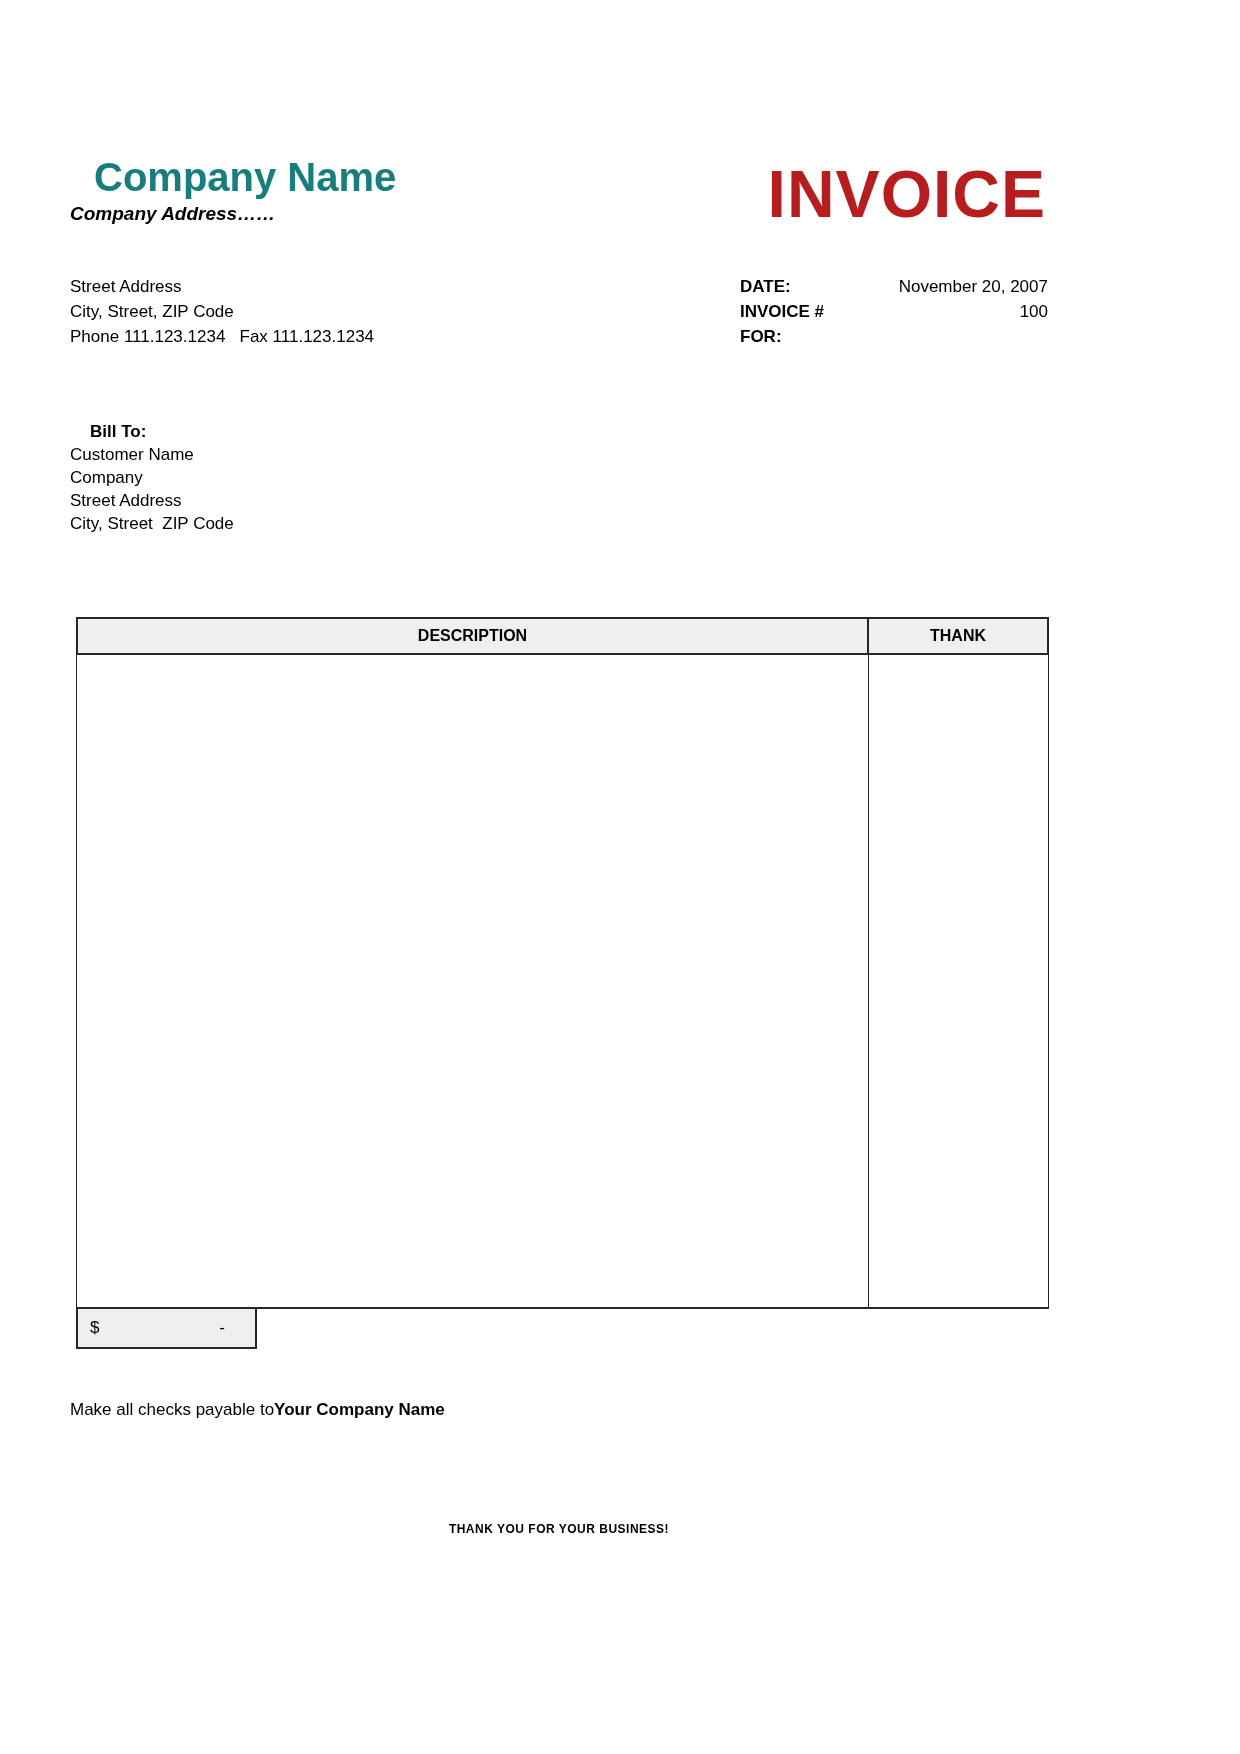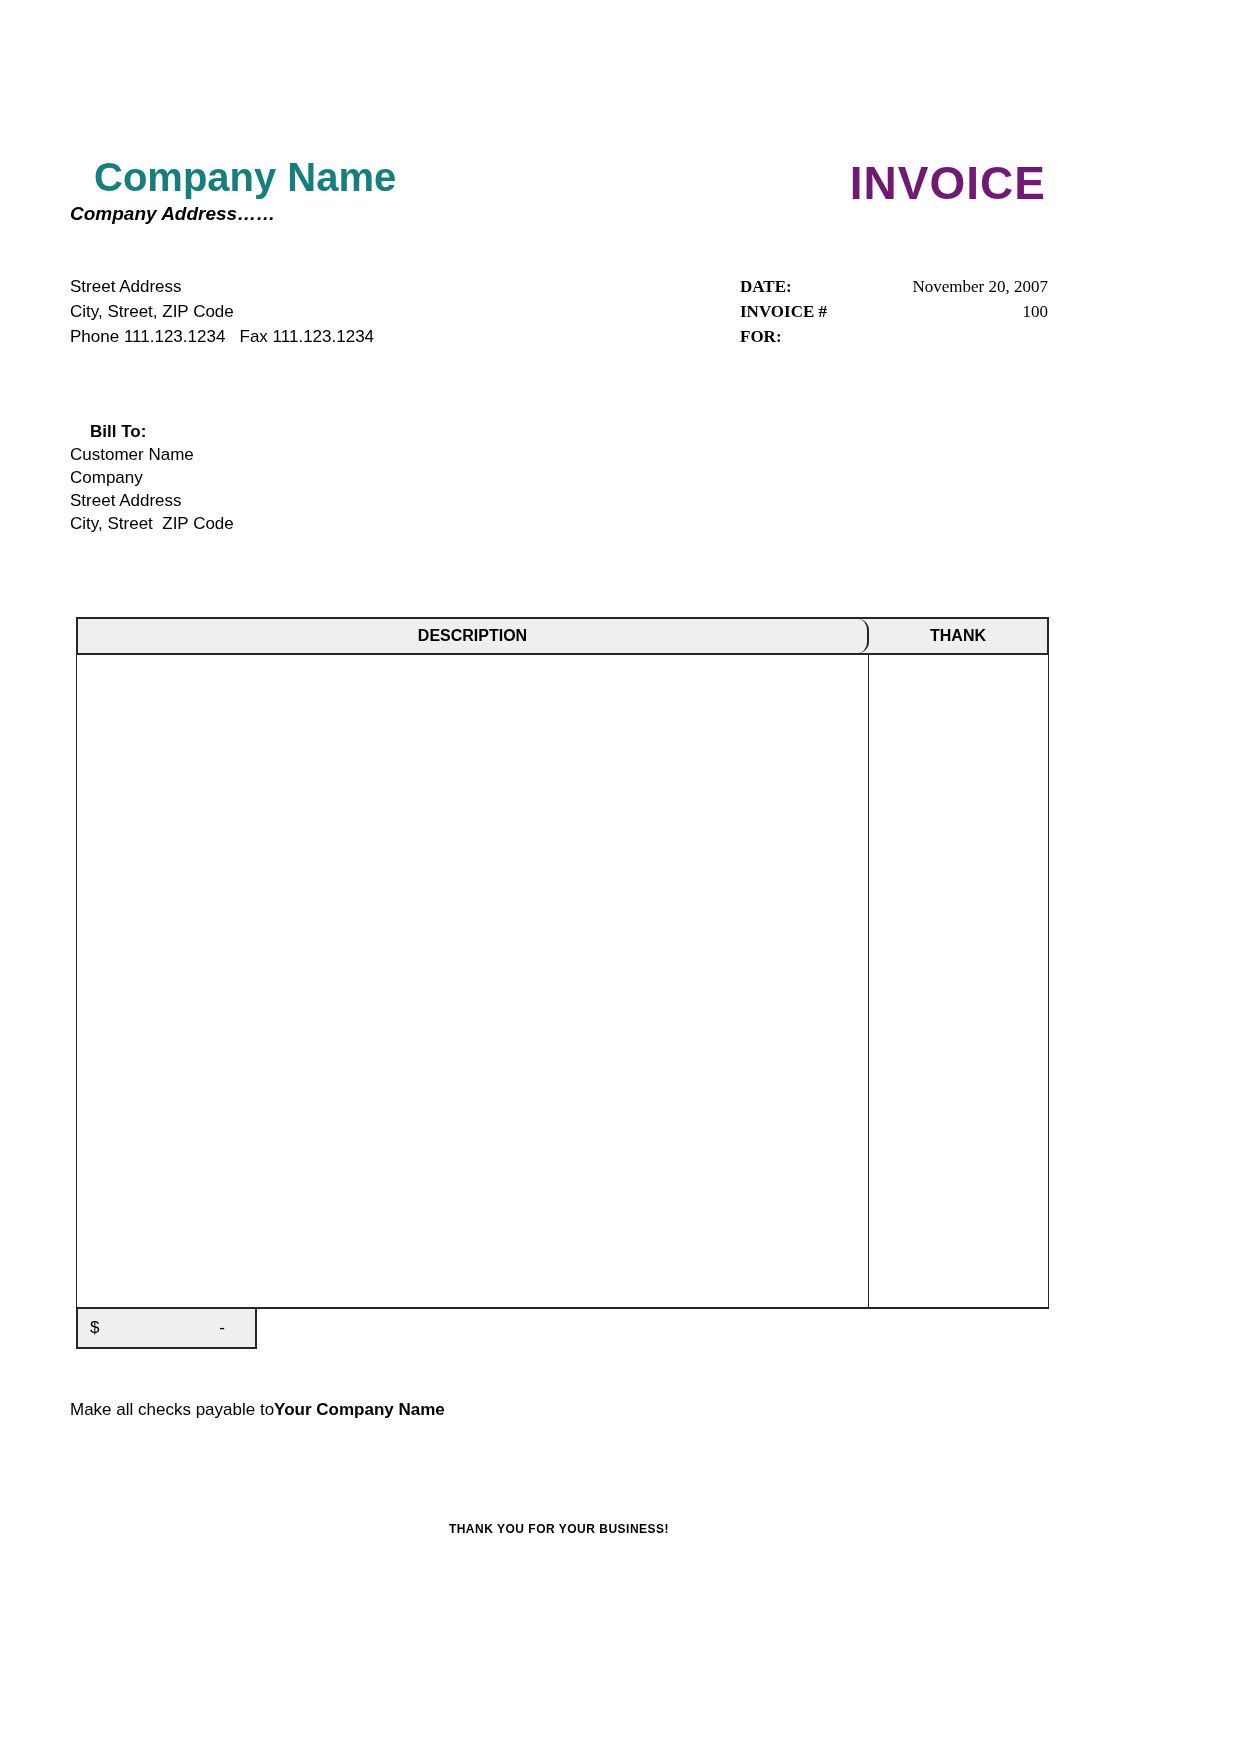--- a/index.html
+++ b/index.html
@@ -35,23 +35,23 @@
     top: 203px;
     font-size: 19px;
     font-weight: bold;
     font-style: italic;
     color: #000000;
   }
   .invoice-title {
     position: absolute;
     right: 194px;
     top: 156px;
-    font-size: 46px;
-    font-weight: bold;
-    color: #701a75;
+    font-size: 66px;
+    font-weight: bold;
+    color: #b91c1c;
     text-align: right;
     letter-spacing: 1px;
   }
 
   
   .address-block {
     position: absolute;
     left: 70px;
     top: 274px;
     font-size: 17px;
@@ -60,21 +60,21 @@
 
   
   .info-block {
     position: absolute;
     left: 740px;
     top: 274px;
     width: 308px;
     font-size: 17px;
     line-height: 25px;
   }
-  .info-row { display: flex; align-items: center; font-family: Liberation Serif, serif; }
+  .info-row { display: flex; align-items: center; }
   .info-label { font-weight: bold; white-space: nowrap; }
   .info-value { width: 205px; margin-left: auto; text-align: right; }
   .info-value.italic { font-style: italic; }
 
   
   .billto-block {
     position: absolute;
     left: 70px;
     top: 420px;
     font-size: 17px;
@@ -97,21 +97,21 @@
     background: #EFEFEF;
     border: 2px solid #262626;
   }
   .th {
     display: flex;
     align-items: center;
     justify-content: center;
     font-size: 16px;
     font-weight: bold;
   }
-  .th-desc { flex: 1; border-right: 2px solid #262626; border-radius: 11px; }
+  .th-desc { flex: 1; border-right: 2px solid #262626; }
   .th-amount { width: 178px; }
   .tbody {
     display: flex;
     height: 654px;
     border-left: 1px solid #262626;
     border-right: 1px solid #262626;
     border-bottom: 2px solid #262626;
   }
   .tbody-desc { flex: 1; border-right: 1px solid #262626; }
   .tbody-amount { width: 179px; }

